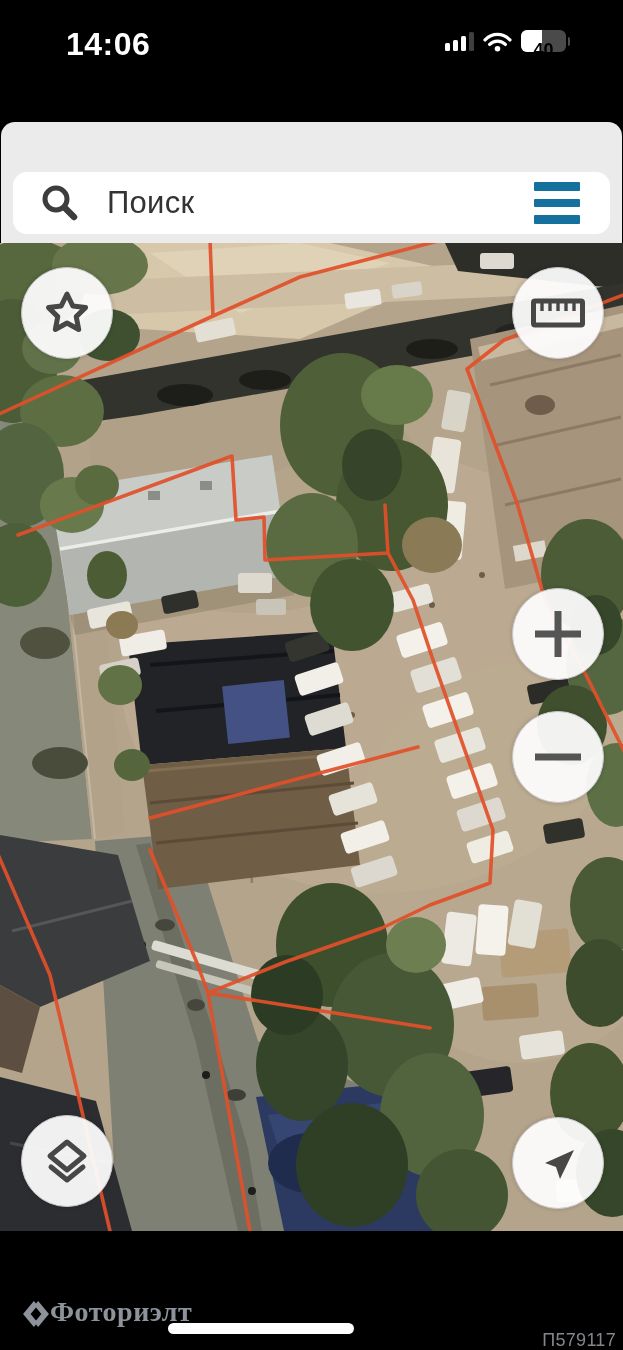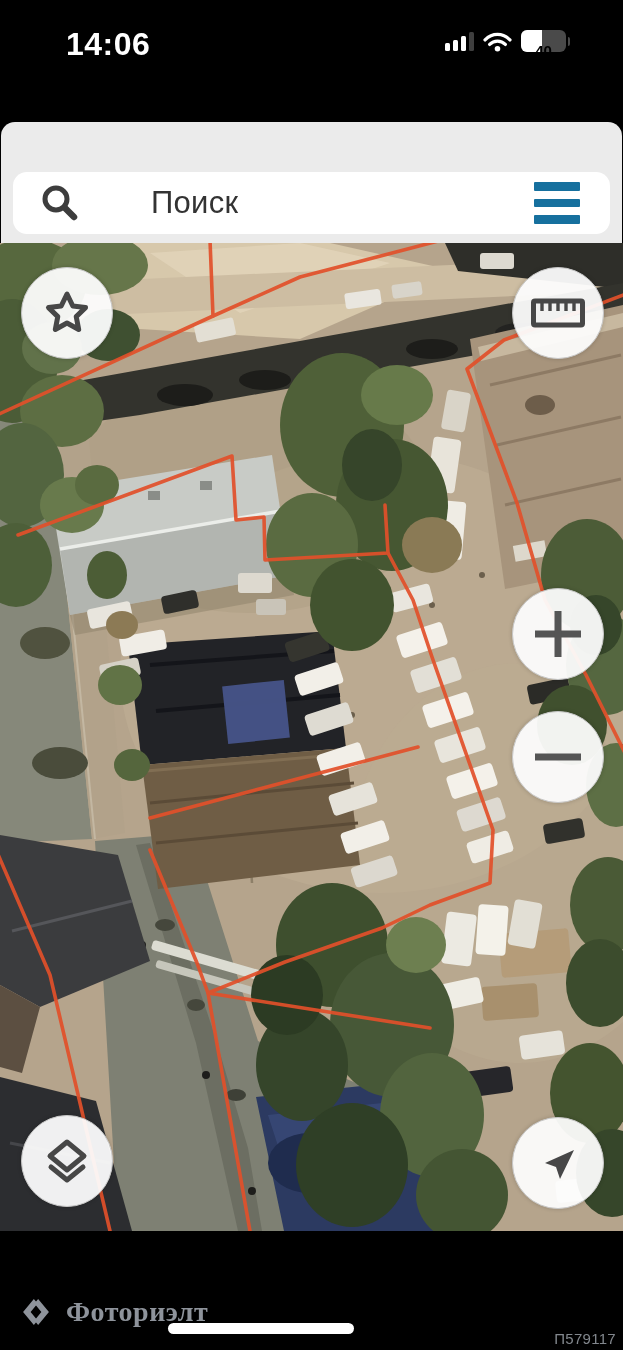--- a/index.html
+++ b/index.html
@@ -25,34 +25,34 @@
   .cell-bars i:nth-child(4){height:19px;background:#3f3f3f;}
   .battery{
     position:relative;width:45px;height:22px;border-radius:6px;background:#4a4a4a;overflow:visible;
   }
   .battery .fill{
     position:absolute;left:0;top:0;bottom:0;width:46%;background:#fff;
     border-radius:6px 0 0 6px;
   }
   .battery .pct{
     position:absolute;inset:0;display:flex;align-items:center;justify-content:center;
-    color:#000;font-size:15px;font-weight:700;margin-top:19px;
+    color:#000;font-size:18px;font-weight:700;margin-top:19px;
   }
   .battery .nub{
     position:absolute;right:-4px;top:6.5px;width:2.5px;height:9px;background:#4a4a4a;
     border-radius:0 2px 2px 0;
   }
   
   .app-card{
     position:absolute;left:1px;right:1px;top:122px;height:121px;
     background:#ebebeb;border-radius:14px 14px 0 0;
   }
   .search-bar{
     position:absolute;left:12px;right:12px;top:50px;height:62px;
-    background:#fff;border-radius:14px;display:flex;align-items:center;gap:44px;
+    background:#fff;border-radius:14px;display:flex;align-items:center;
   }
   .search-bar .mag{margin-left:27px;flex:0 0 auto;display:block;}
   .search-bar .ph{
     margin-left:27px;color:#333;font-size:31px;letter-spacing:.3px;flex:1 1 auto;
   }
   .burger{
     margin-right:30px;display:flex;flex-direction:column;gap:8px;cursor:pointer;flex:0 0 auto;
   }
   .burger i{display:block;width:46px;height:8.5px;background:#16709e;border-radius:1px;}
   
@@ -69,31 +69,31 @@
   }
   .ctl svg{display:block;}
   .ctl-star   {left:21px; top:267px;}
   .ctl-ruler  {left:512px;top:267px;}
   .ctl-plus   {left:512px;top:588px;}
   .ctl-minus  {left:512px;top:711px;}
   .ctl-layers {left:21px; top:1115px;}
   .ctl-locate {left:512px;top:1117px;}
   
   .footer-logo{
-    position:absolute;left:22px;top:1296px;display:flex;align-items:center;gap:16px;
+    position:absolute;left:22px;top:1296px;display:flex;align-items:flex-end;gap:0;
   }
   .footer-logo .wordmark{
     font-family:"Liberation Serif",serif;font-weight:700;font-size:28px;color:#8e939b;
     letter-spacing:.5px;
   }
   .home-indicator{
     position:absolute;left:168px;top:1323px;width:186px;height:11px;border-radius:6px;background:#fff;
   }
   .listing-id{
-    position:absolute;right:7px;top:1330px;font-size:15px;color:#82878d;letter-spacing:.3px;
+    position:absolute;right:7px;top:1330px;font-size:18px;color:#82878d;letter-spacing:.3px;
   }
 </style>
 </head>
 <body>
 
 <div class="screen">
 
   <div class="time">14:06</div>
   <div class="status-icons">
     <div class="cell-bars">

